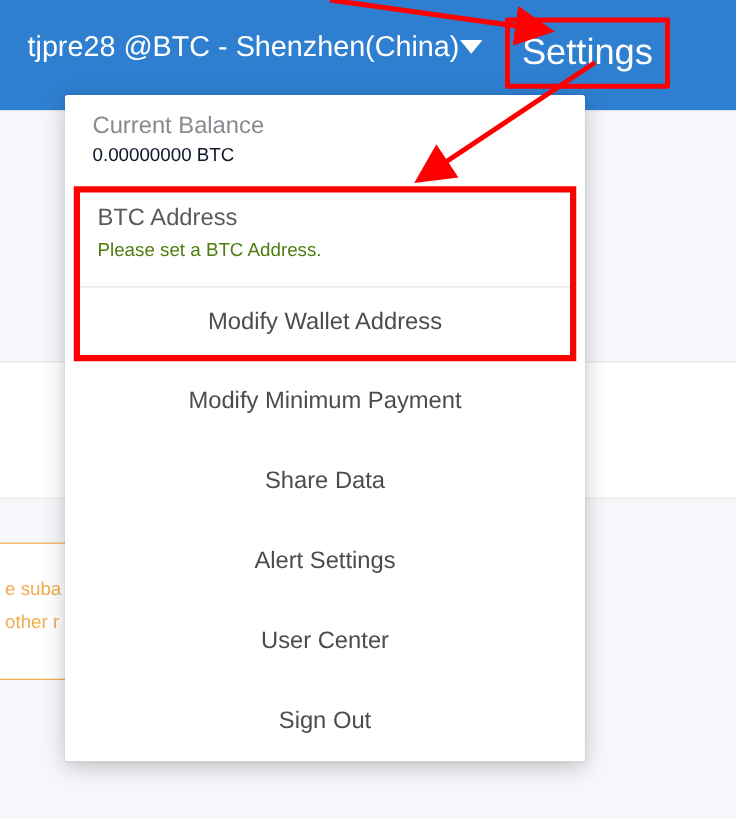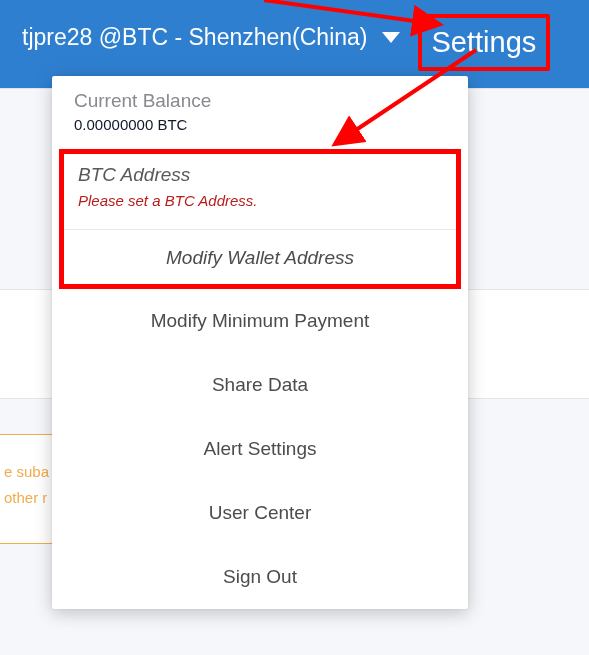--- a/index.html
+++ b/index.html
@@ -18,21 +18,20 @@
       align-items: flex-start;
       padding: 18px 16px 0 16px;
       gap: 8px;
     }
     .account-dropdown {
       display: flex;
       align-items: center;
       color: #fff;
       font-size: 23px;
       font-weight: 300;
-      gap: 14px;
       padding: 6px 6px;
     }
     .caret {
       display: inline-block;
     }
     .caret svg { display: block; }
     .settings-btn {
       color: #fff;
       font-size: 29px;
       font-weight: 300;
@@ -97,32 +96,31 @@
       margin-bottom: 4px;
     }
     .balance-value {
       color: #0f172a;
       font-size: 15px;
     }
     .btc-block {
       border: 5px solid #ff0000;
       margin: 2px 7px 0 7px;
       padding: 0;
-      font-style: italic;
     }
     .btc-inner-top {
       padding: 10px 14px 20px 14px;
     }
     .btc-addr-label {
       color: #58595c;
       font-size: 19px;
       margin-bottom: 6px;
     }
     .btc-addr-msg {
-      color: #b91c1c;
+      color: #4d7c0f;
       font-size: 15px;
     }
     .btc-divider {
       border: none;
       border-top: 1px solid #e8e8e8;
       margin: 0;
     }
     .menu-item {
       text-align: center;
       color: #4b4c4f;

